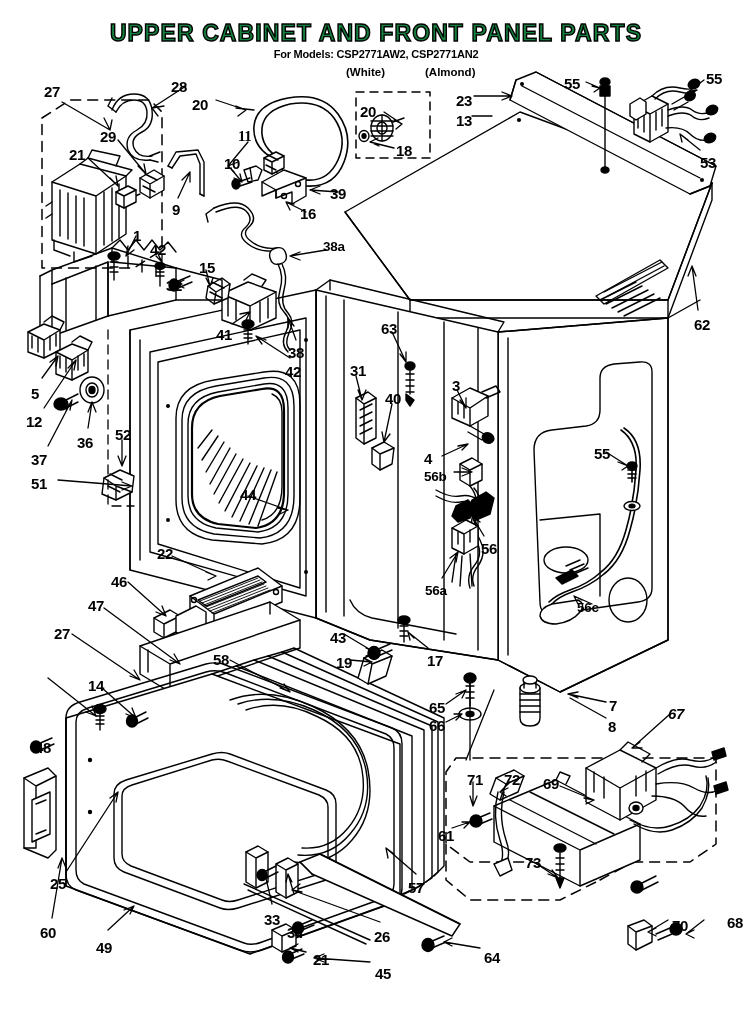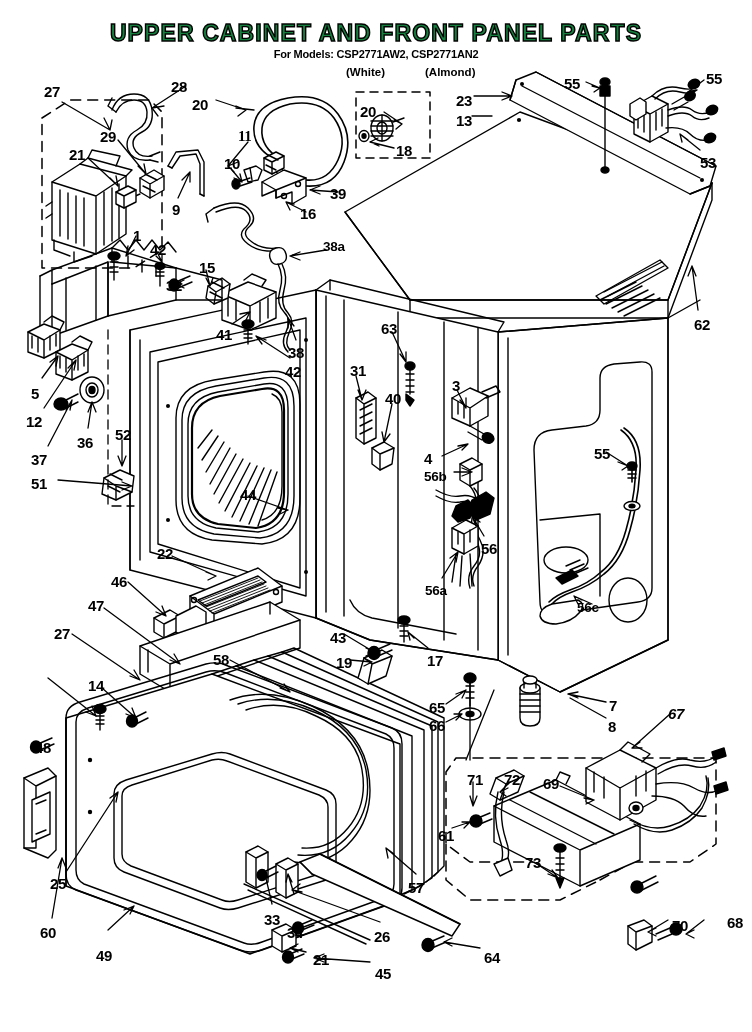--- a/index.html
+++ b/index.html
@@ -678,21 +678,21 @@
       <div class="cal" style="left: 240px; top: 487px; text-align: right;">44</div>
       <div class="cal" style="left: 157px; top: 546px;">22</div>
       <div class="cal" style="left: 111px; top: 574px;">46</div>
       <div class="cal" style="left: 88px; top: 598px;">47</div>
       <div class="cal" style="left: 54px; top: 626px;">27</div>
       <div class="cal" style="left: 213px; top: 652px;">58</div>
       <div class="cal" style="left: 35px; top: 692px; margin-top: 48px;">48</div>
       <div class="cal" style="left: 88px; top: 678px;">14</div>
       <div class="cal" style="left: 50px; top: 876px;">25</div>
       <div class="cal" style="left: 40px; top: 925px;">60</div>
-      <div class="cal" style="left: 96px; top: 940px; margin-top: 8px;">49</div>
+      <div class="cal" style="left: 96px; top: 940px;">49</div>
       <div class="cal" style="left: 264px; top: 912px;">33</div>
       <div class="cal" style="left: 287px; top: 901px; margin-top: 24px;">34</div>
       <div class="cal" style="left: 374px; top: 929px;">26</div>
       <div class="cal" style="left: 313px; top: 952px;">21</div>
       <div class="cal" style="left: 375px; top: 966px;">45</div>
       <div class="cal" style="left: 408px; top: 880px;">57</div>
       <div class="cal" style="left: 484px; top: 950px;">64</div>
       <div class="cal" style="left: 330px; top: 630px;">43</div>
       <div class="cal" style="left: 336px; top: 655px;">19</div>
       <div class="cal" style="left: 427px; top: 653px;">17</div>

